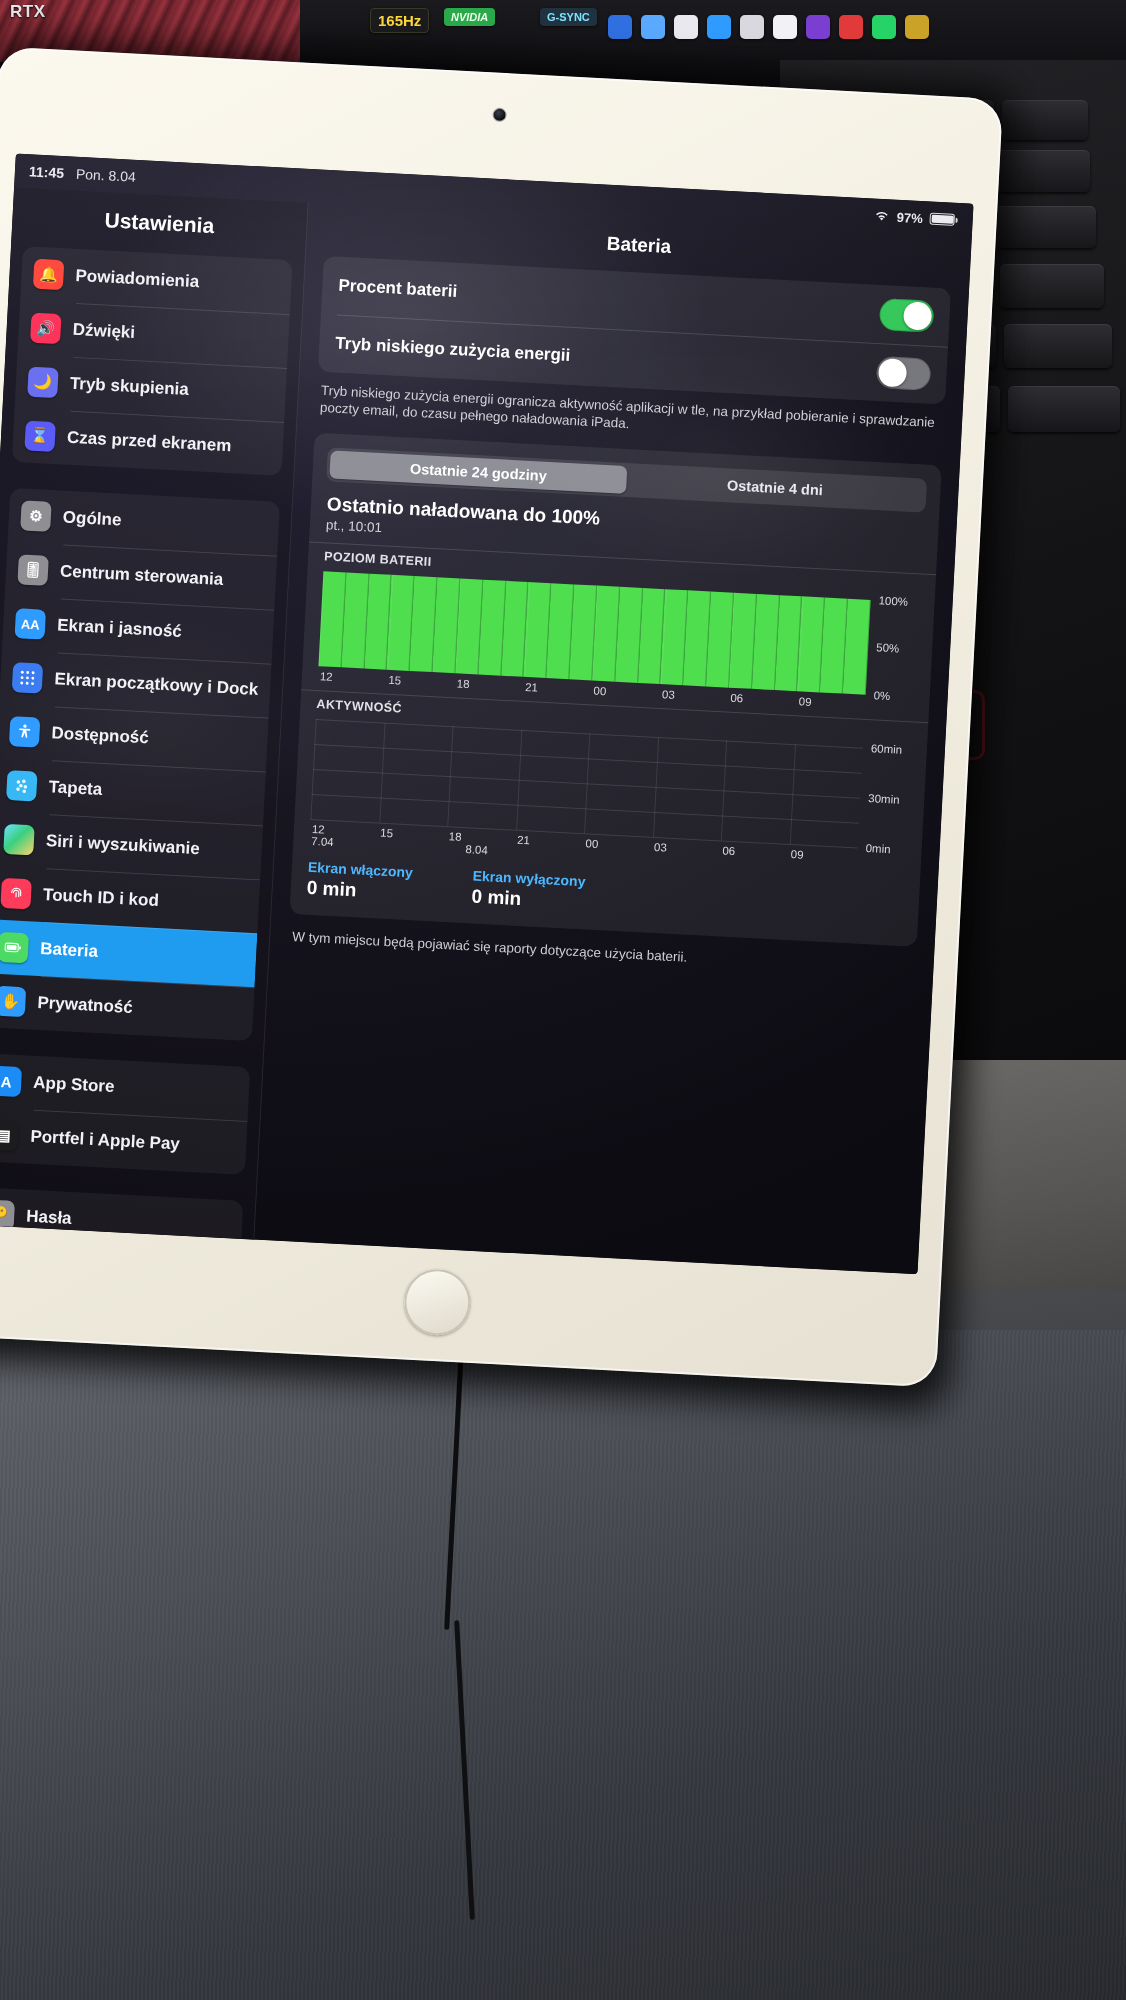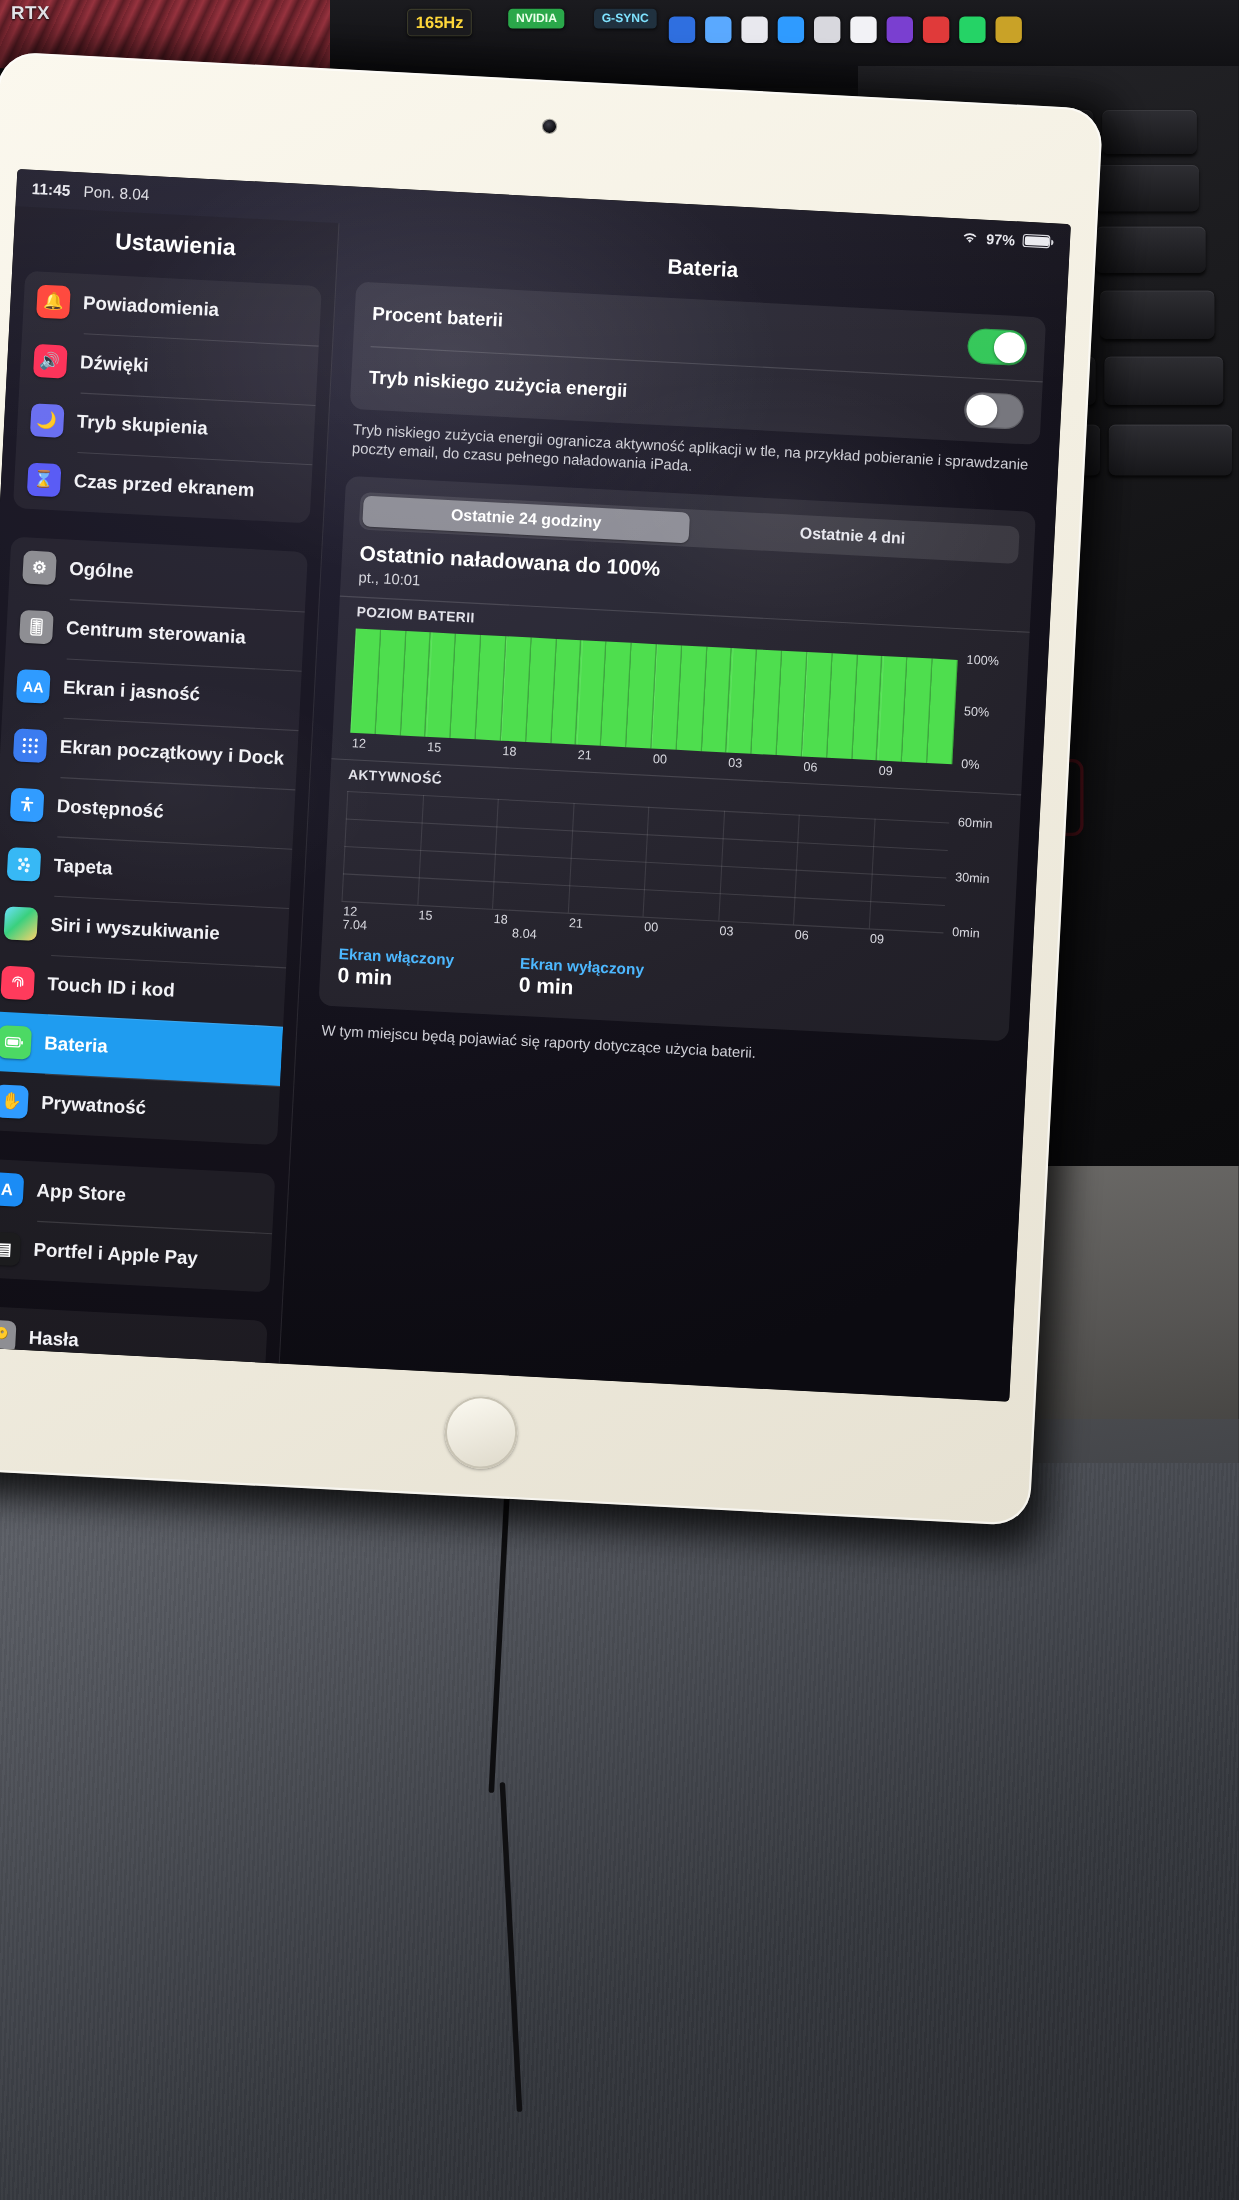--- a/index.html
+++ b/index.html
@@ -26,21 +26,21 @@
   }
   .kb-rtx-label{
     position:absolute; left:10px; top:2px; color:#e9e9ee; font-size:17px; font-weight:700;
     letter-spacing:.5px; text-shadow:0 1px 2px #000;
   }
   .kb-badge {
     position:absolute; top:8px; border-radius:4px; font-size:11px; font-weight:700;
     padding:3px 7px; color:#000; box-shadow:0 1px 3px rgba(0,0,0,.6);text-align:right;
   }
   .kb-badge.hz { left:370px; background:#1b1b1e; color:#ffd83a; border:1px solid #3a3a2a; font-size:15px;}
-  .kb-badge.g1 { left:462px; background:#2aa84a; color:#eaffea; }
+  .kb-badge.g1 { left:444px; background:#2aa84a; color:#eaffea;font-style:italic; }
   .kb-badge.g2 { left:540px; background:#20313f; color:#7fe3ff; }
   .taskbar {
     position:absolute; left:600px; top:4px; width:520px; height:46px;
     display:flex; align-items:center; gap:9px; padding-left:8px;
   }
   .ti { width:24px; height:24px; border-radius:5px; box-shadow:0 1px 3px rgba(0,0,0,.7); }
 
   .kb-body {
     position:absolute; left:780px; top:60px; width:346px; height:1000px;
     background: linear-gradient(160deg,#232327 0%, #131315 55%, #0b0b0d 100%);

